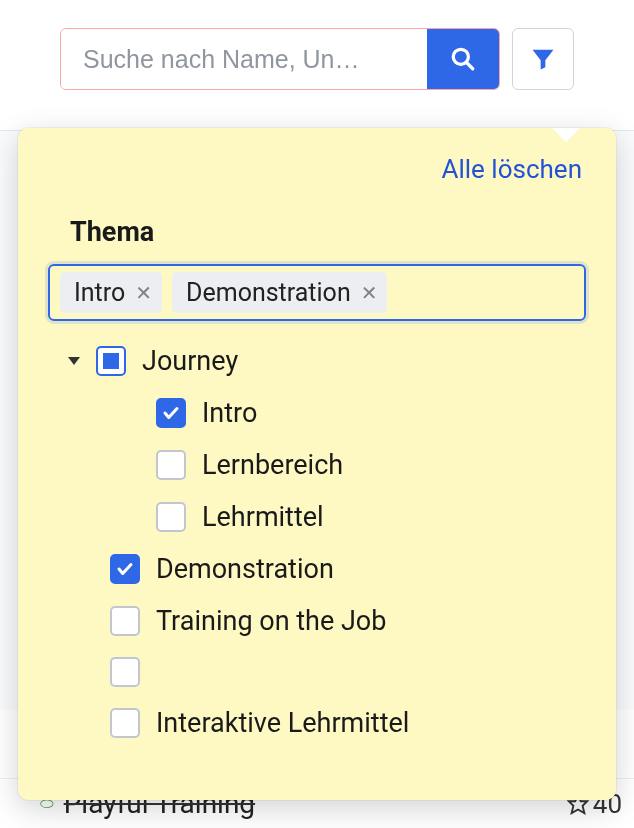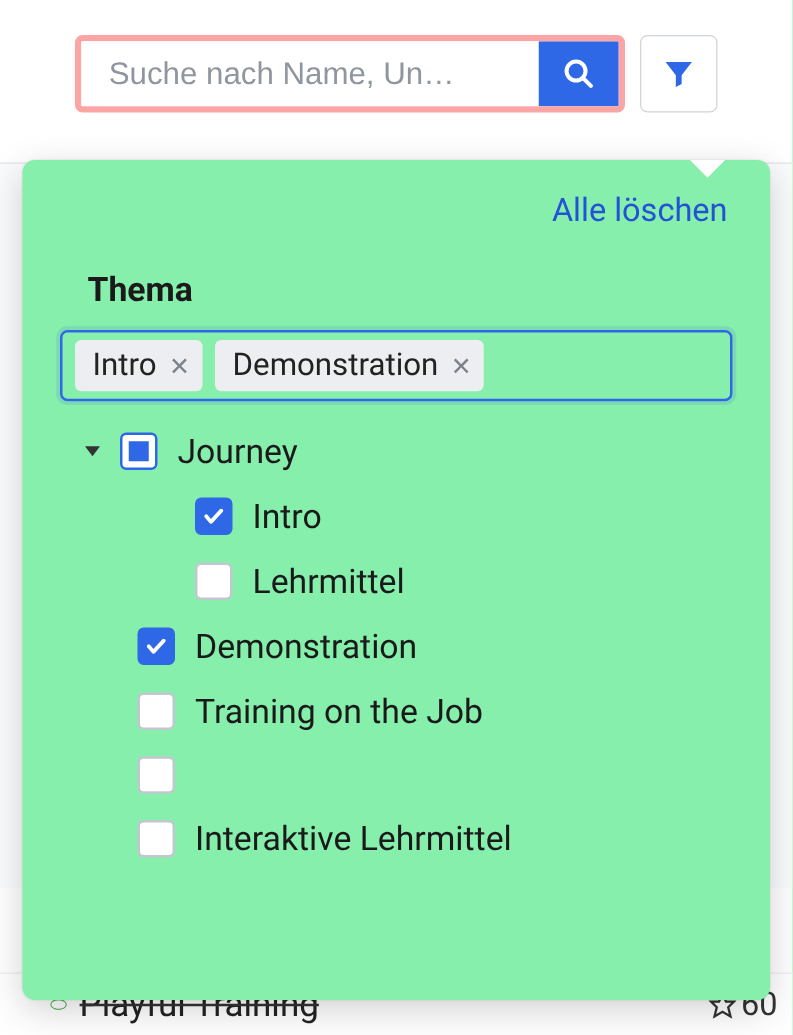--- a/index.html
+++ b/index.html
@@ -13,21 +13,21 @@
   }
   .top-bar {
     display: flex;
     gap: 12px;
     padding: 28px 60px 24px 60px;
     align-items: stretch;
   }
   .search-wrap {
     display: flex;
     flex: 1;
-    border: 5px solid #fca5a5;
+    border: 1px solid #fca5a5;
     border-radius: 6px;
     overflow: hidden;
     height: 62px;
   }
   .search-input {
     flex: 1;
     border: none;
     outline: none;
     padding: 0 22px;
     font-size: 25px;
@@ -93,21 +93,21 @@
     display:flex;
     align-items:center;
     gap:4px;
   }
   .popover {
     position: absolute;
     top: 128px;
     left: 18px;
     right: 18px;
     bottom: 28px;
-    background: #86efac;
+    background: #fef9c3;
     border-radius: 10px;
     box-shadow: 0 8px 30px rgba(0,0,0,0.18), 0 0 0 1px rgba(0,0,0,0.04);
     padding: 26px 0 0 0;
     overflow: hidden;
   }
   .popover::before {
     content: "";
     position: absolute;
     top: -10px;
     right: 40px;
@@ -233,21 +233,21 @@
 
 <div class="behind-row"></div>
 
 <div class="behind-bottom">
   <span style="color:#4caf50;margin-right:10px;">⬭</span>
   <span class="txt" style="text-decoration:line-through;text-decoration-color:#333;">Playful Training</span>
   <span class="star-area">
     <svg width="22" height="22" viewBox="0 0 24 24" fill="none" stroke="#333" stroke-width="2">
         <polygon points="12 2 15 9 22 9 17 14 19 22 12 18 5 22 7 14 2 9 9 9"></polygon>
       </svg>
-    <span>60</span>
+    <span>40</span>
   </span>
 </div>
 
 <div class="popover">
   <div class="clear-all">Alle löschen</div>
   <div class="section-label">Thema</div>
 
   <div class="tag-field" id="tag-field">
       <div class="tag">
         <span>Intro</span>
@@ -268,20 +268,24 @@
       <div class="node level-2">
         <span class="chk checked">
           <svg width="18" height="18" viewBox="0 0 24 24" fill="none" stroke="#fff" stroke-width="4" stroke-linecap="round" stroke-linejoin="round">
             <polyline points="4 12 9 18 20 6"></polyline>
           </svg>
         </span>
         <span class="node-label">Intro</span>
       </div>
       <div class="node level-2">
         <span class="chk"></span>
+        <span class="node-label">Lernbereich</span>
+      </div>
+      <div class="node level-2">
+        <span class="chk"></span>
         <span class="node-label">Lehrmittel</span>
       </div>
       <div class="node level-1 no-caret">
         <span class="chk checked">
           <svg width="18" height="18" viewBox="0 0 24 24" fill="none" stroke="#fff" stroke-width="4" stroke-linecap="round" stroke-linejoin="round">
             <polyline points="4 12 9 18 20 6"></polyline>
           </svg>
         </span>
         <span class="node-label">Demonstration</span>
       </div>

